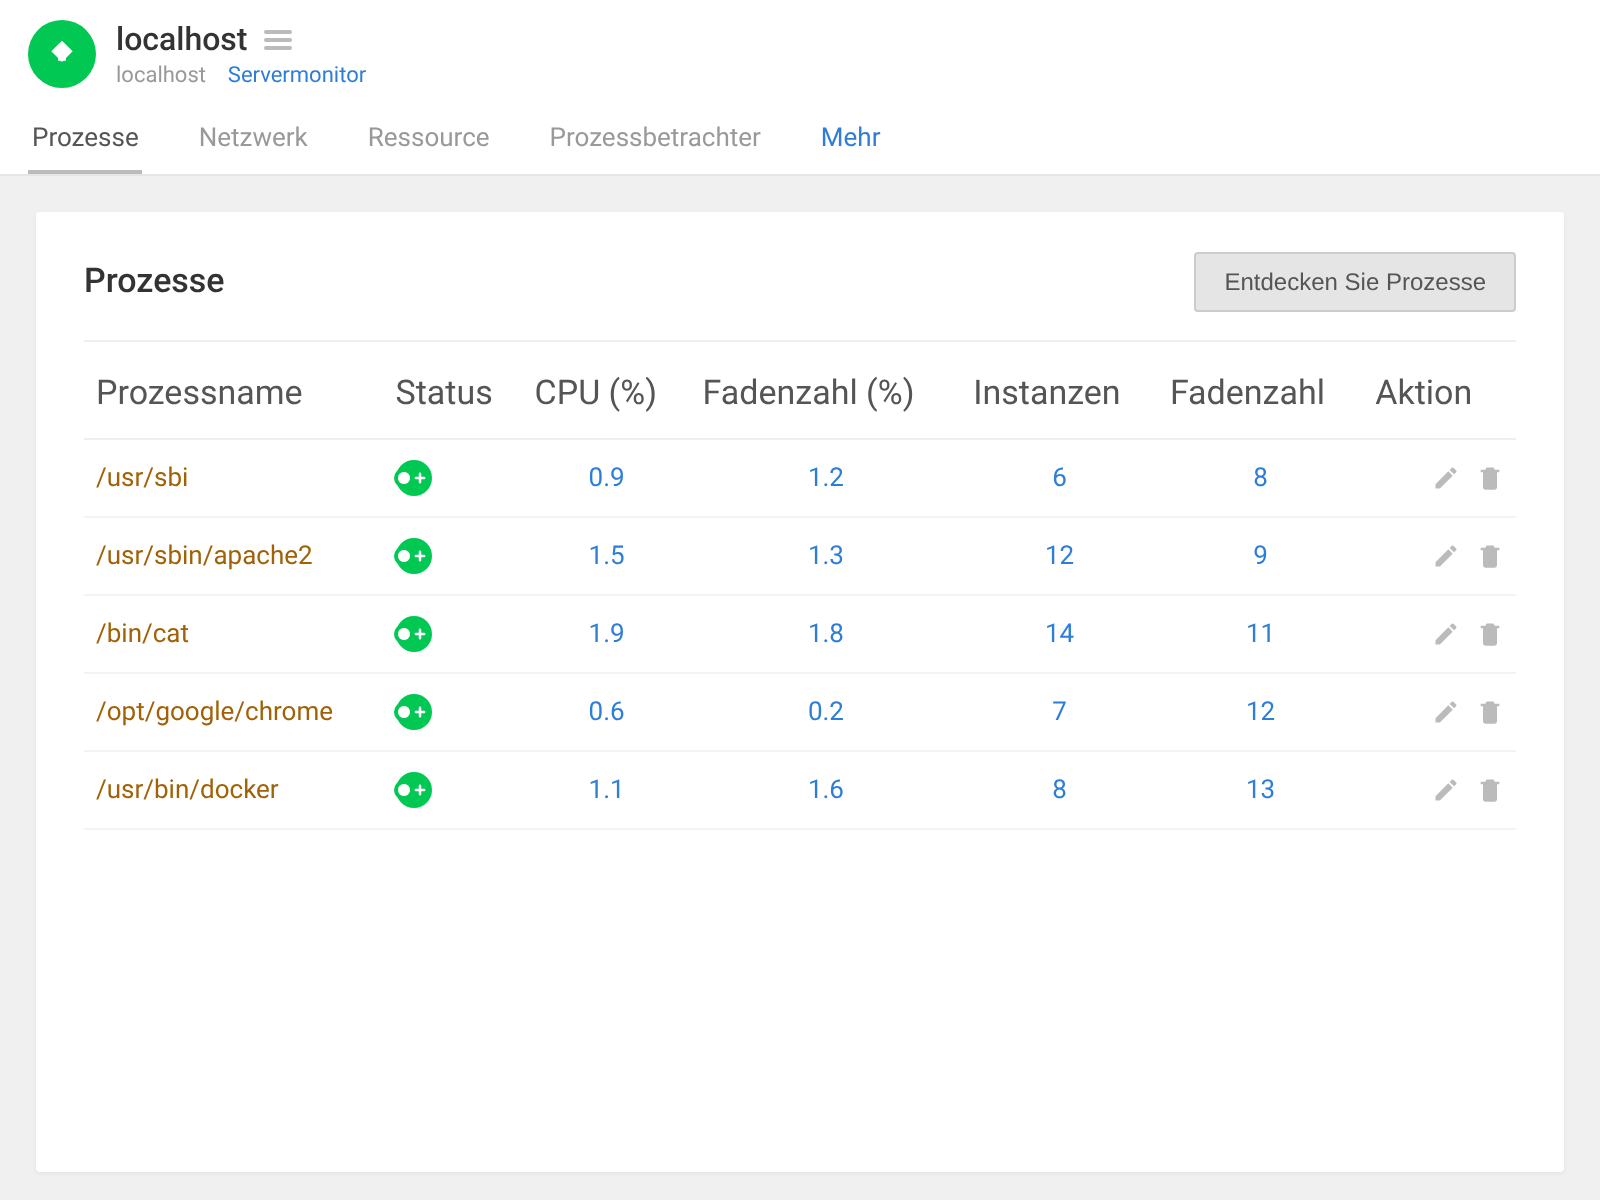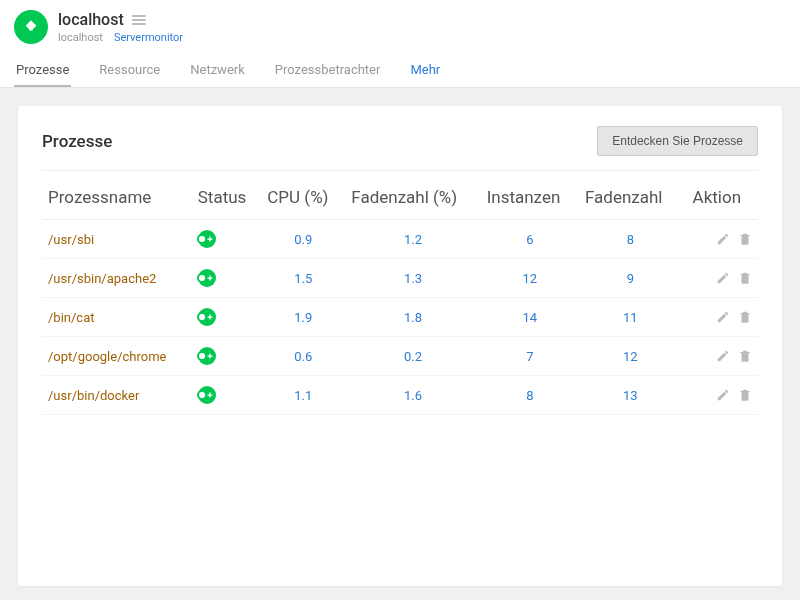--- a/index.html
+++ b/index.html
@@ -29,21 +29,21 @@
 td{padding:10px 6px;font-size:13px;color:#555;border-bottom:1px solid #f3f3f3}
 th.c,td.c{text-align:left}
 td.name{color:#a16207}
 td.num{color:#2e7dd7;text-align:center}
 .status-dot{display:inline-flex;width:18px;height:18px;border-radius:50%;background:#00c853;align-items:center;justify-content:center}
 .status-dot::before{content:"";width:6px;height:6px;border-radius:50%;background:#fff;box-shadow:0 0 0 2px #00c853,0 0 0 3px rgba(255,255,255,0.5) inset}
 .status-dot svg{width:10px;height:10px;fill:#fff}
 .actions{display:flex;gap:8px;justify-content:flex-end;align-items:center}
 .icon-btn{cursor:pointer;color:#bbb;display:inline-flex}
 .icon-btn svg{width:14px;height:14px;fill:currentColor}
-th.action-h{text-align:center;padding-right:12px}
+th.action-h{text-align:left;padding-right:12px}
 .spacer-row td{border:none;padding:18px 0}
 </style>
 </head>
 <body>
 
 <div class="header">
   <div class="header-top">
     <div class="badge">
       <svg viewBox="0 0 24 24">
           <path d="M12 2L4 10l8 8 8-8z" transform="rotate(180 12 10)"></path>
@@ -61,22 +61,22 @@
       </div>
       <div class="breadcrumb">
         <span>localhost</span>
         &nbsp;&nbsp;
         <span class="link">Servermonitor</span>
       </div>
     </div>
   </div>
   <div class="tabs">
     <div class="tab active">Prozesse</div>
+    <div class="tab">Netzwerk</div>
     <div class="tab">Ressource</div>
-    <div class="tab">Netzwerk</div>
     <div class="tab">Prozessbetrachter</div>
     <div class="tab more">Mehr</div>
   </div>
 </div>
 
 <div class="content">
   <div class="panel">
     <div class="panel-head">
       <div class="panel-title">Prozesse</div>
       <button class="discover-btn">Entdecken Sie Prozesse</button>

